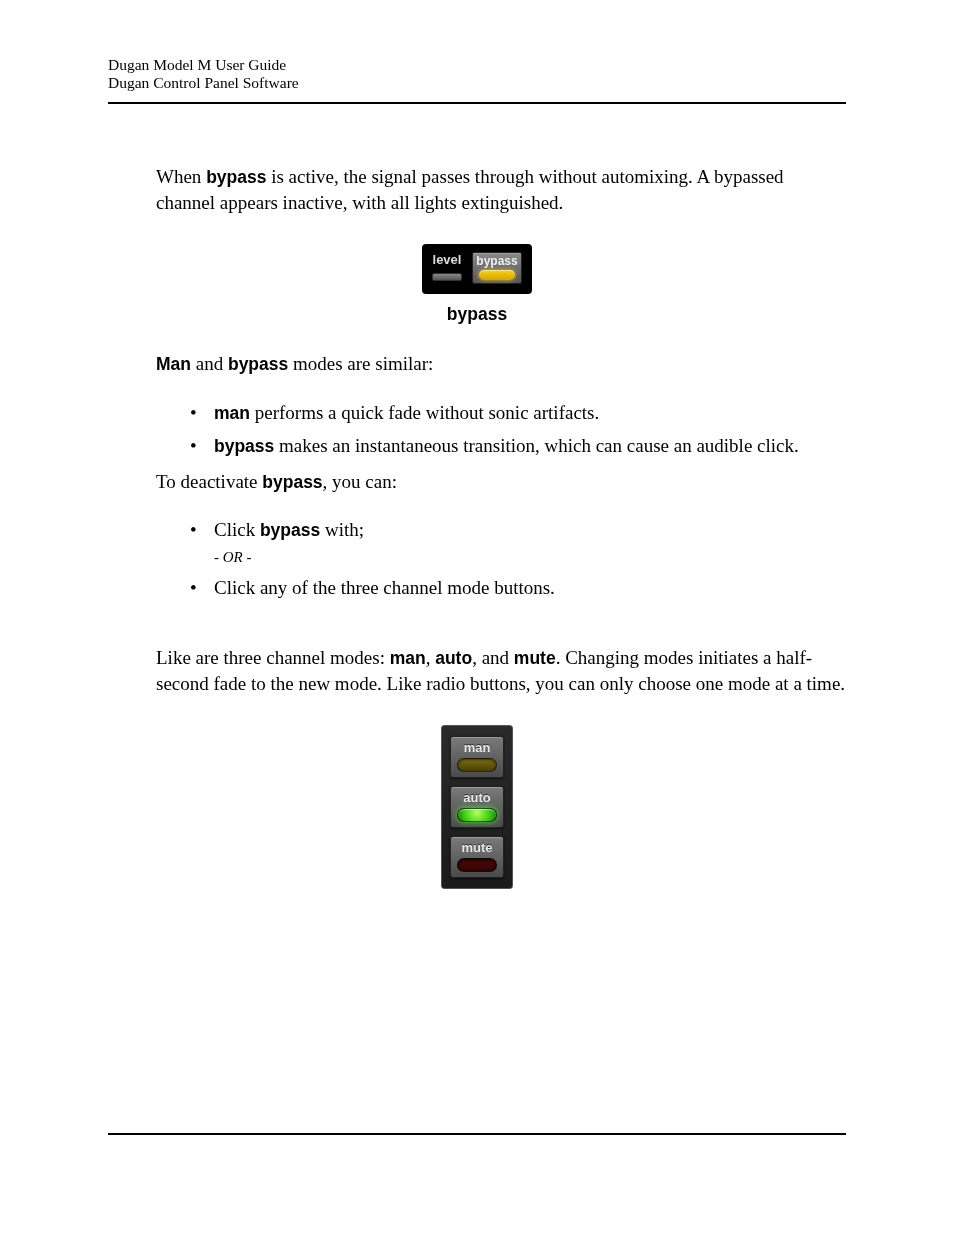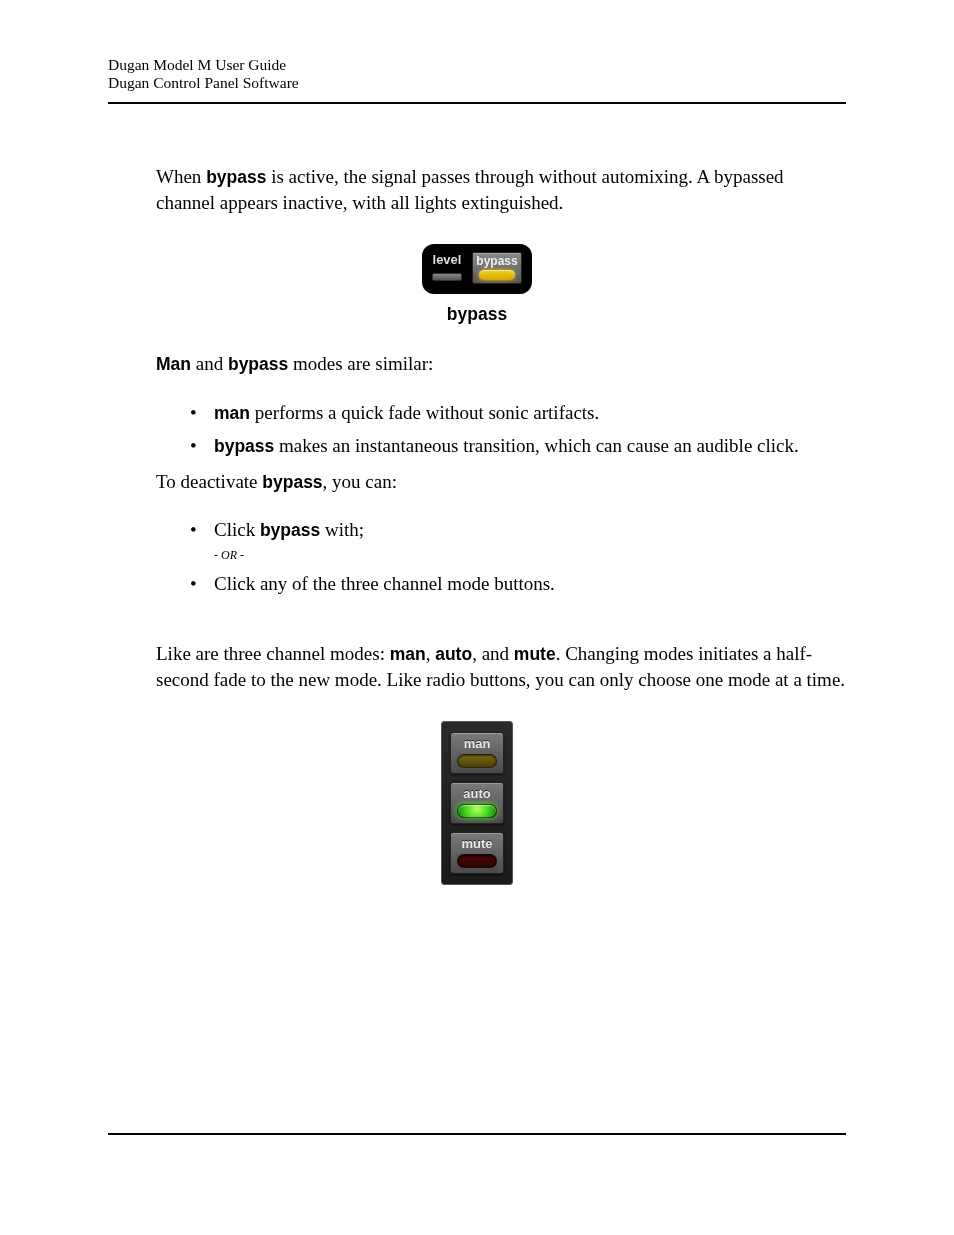--- a/index.html
+++ b/index.html
@@ -56,32 +56,32 @@
   }
   ul.doclist > li::before {
     content: "•";
     position: absolute;
     left: 0;
     top: 0;
     font-size: 19px;
   }
   .or-line {
     font-style: italic;
-    font-size: 12px;
+    font-size: 15px;
     margin-top: 4px;
     margin-left: 0;
   }
   .spacer-md { height: 34px; }
 
   
   .panel1 {
     display: inline-block;
     background: #000;
     padding: 8px 10px 10px 10px;
-    border-radius: 12px;
+    border-radius: 4px;
   }
   .panel1-row {
     display: flex;
     gap: 10px;
     align-items: flex-start;
   }
   .panel1 .lbl {
     font-family: Arial, Helvetica, sans-serif;
     font-weight: bold;
     color: #ddd;

